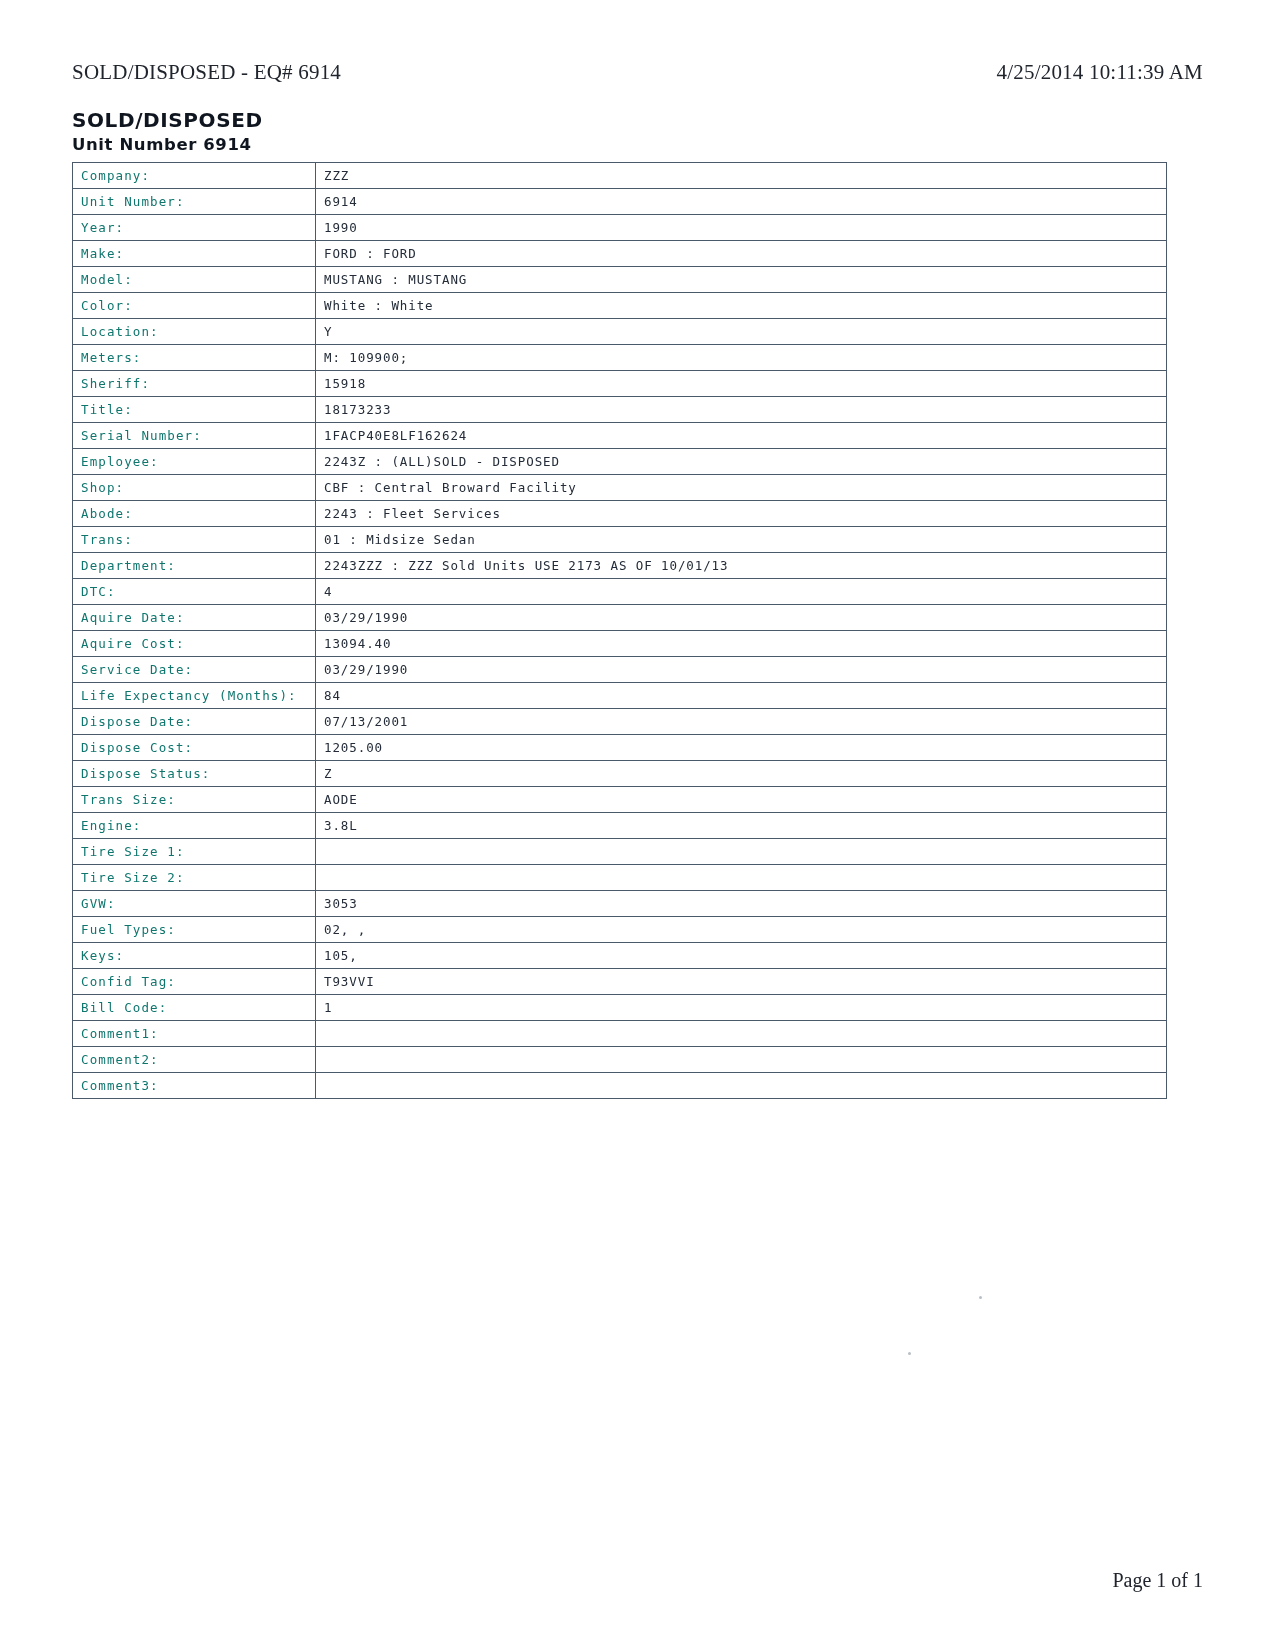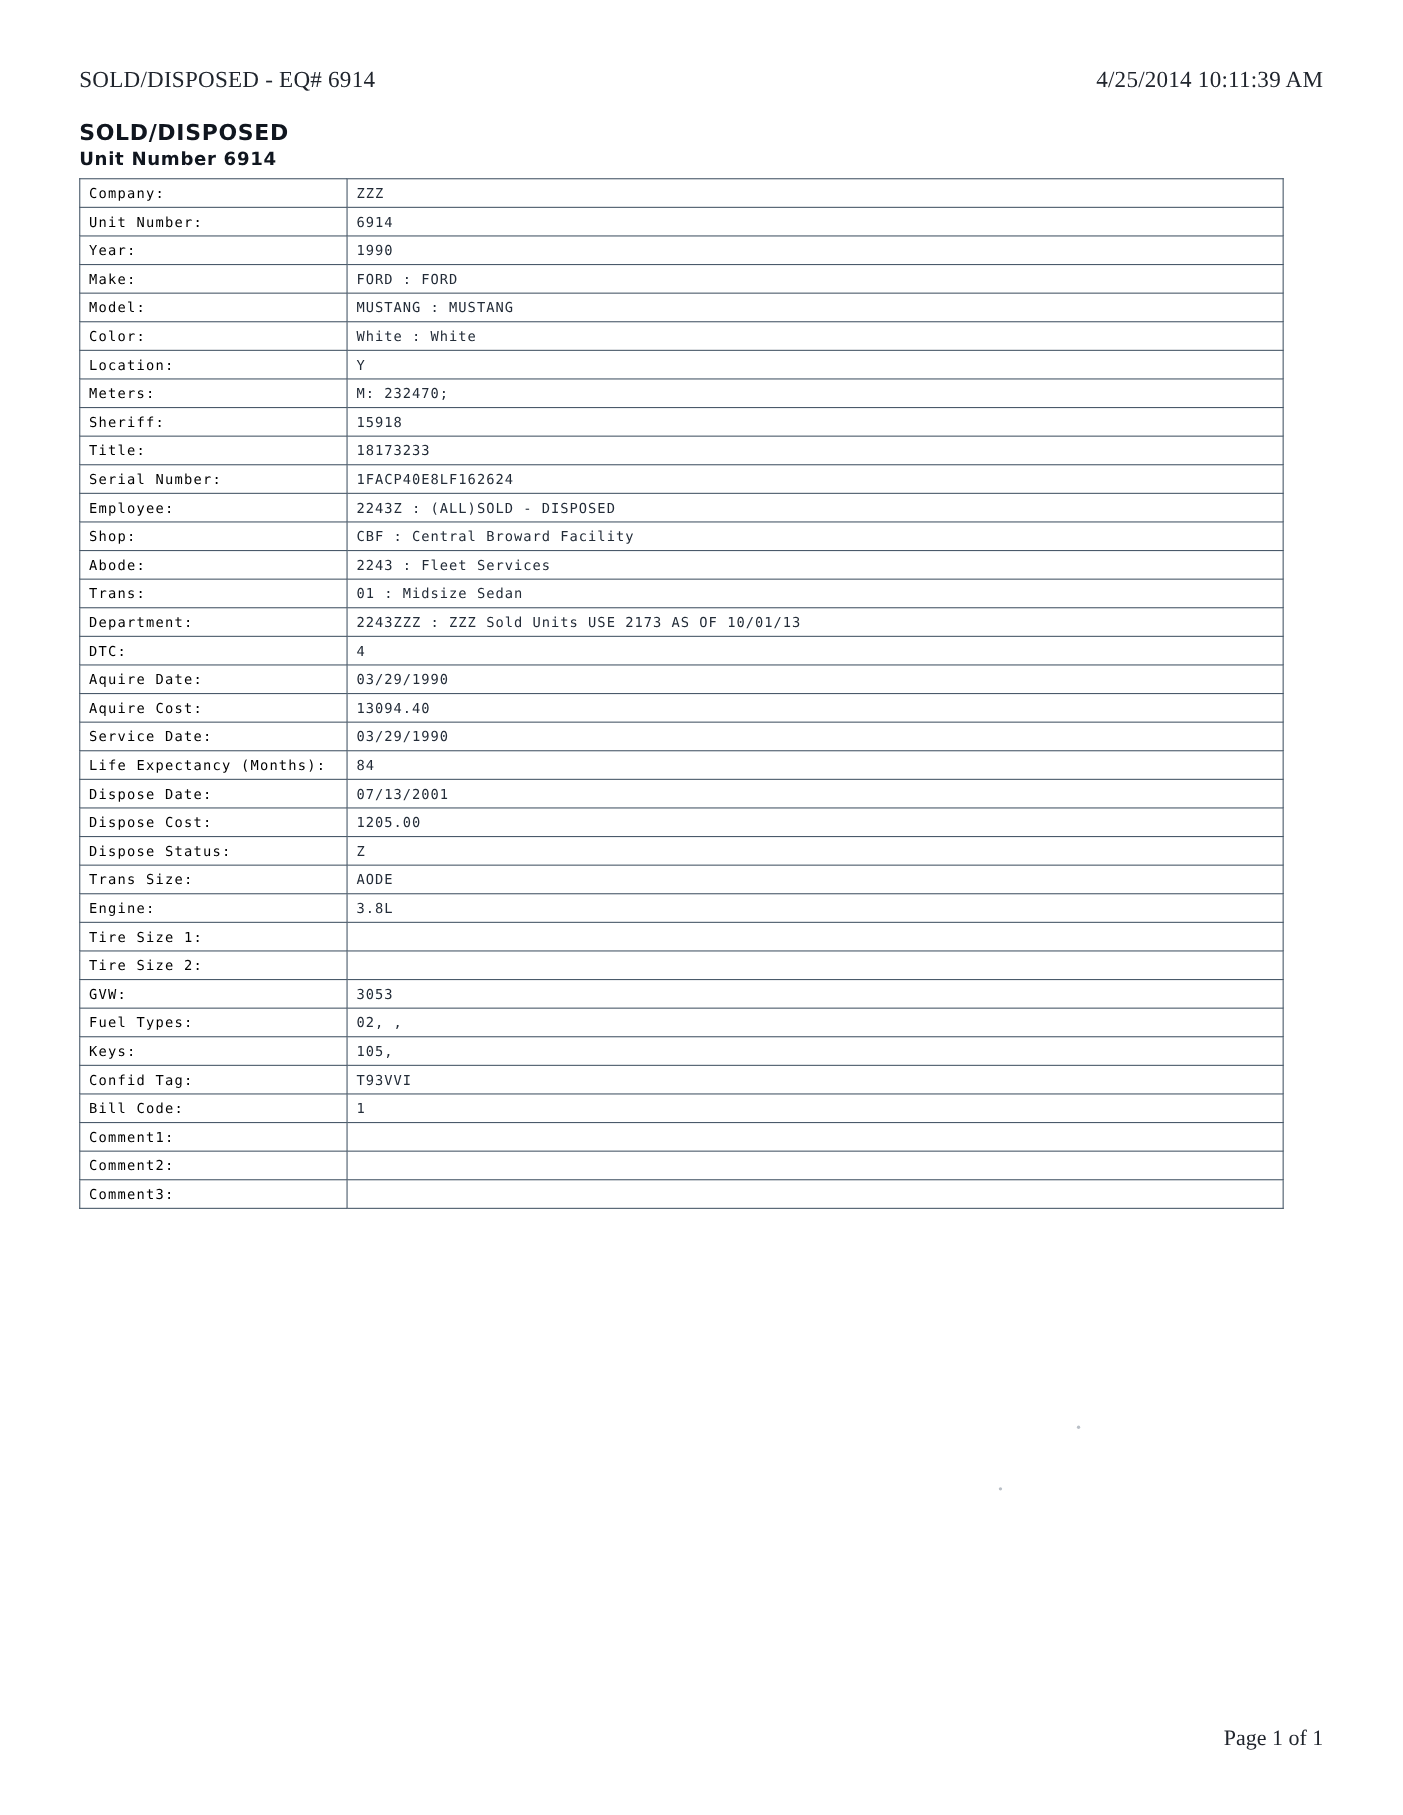--- a/index.html
+++ b/index.html
@@ -74,21 +74,21 @@
     border: 1px solid #4a5a6a;
     height: 21px;
     padding: 2px 6px 2px 8px;
     vertical-align: middle;
     white-space: nowrap;
     overflow: hidden;
   }
   td.label {
     width: 228px;
     letter-spacing: 1.1px;
-    color: #000000;
+    color: #0f766e;
     margin-left: 15px;
   }
   td.value {
     letter-spacing: 0.9px;
     color: #232c38;
   }
   .footer {
     position: absolute;
     bottom: 58px;
     right: 72px;
@@ -143,21 +143,21 @@
           <tr>
             <td class="label">Color:</td>
             <td class="value">White : White</td>
           </tr>
           <tr>
             <td class="label">Location:</td>
             <td class="value">Y</td>
           </tr>
           <tr>
             <td class="label">Meters:</td>
-            <td class="value">M: 232470;</td>
+            <td class="value">M: 109900;</td>
           </tr>
           <tr>
             <td class="label">Sheriff:</td>
             <td class="value">15918</td>
           </tr>
           <tr>
             <td class="label">Title:</td>
             <td class="value">18173233</td>
           </tr>
           <tr>

